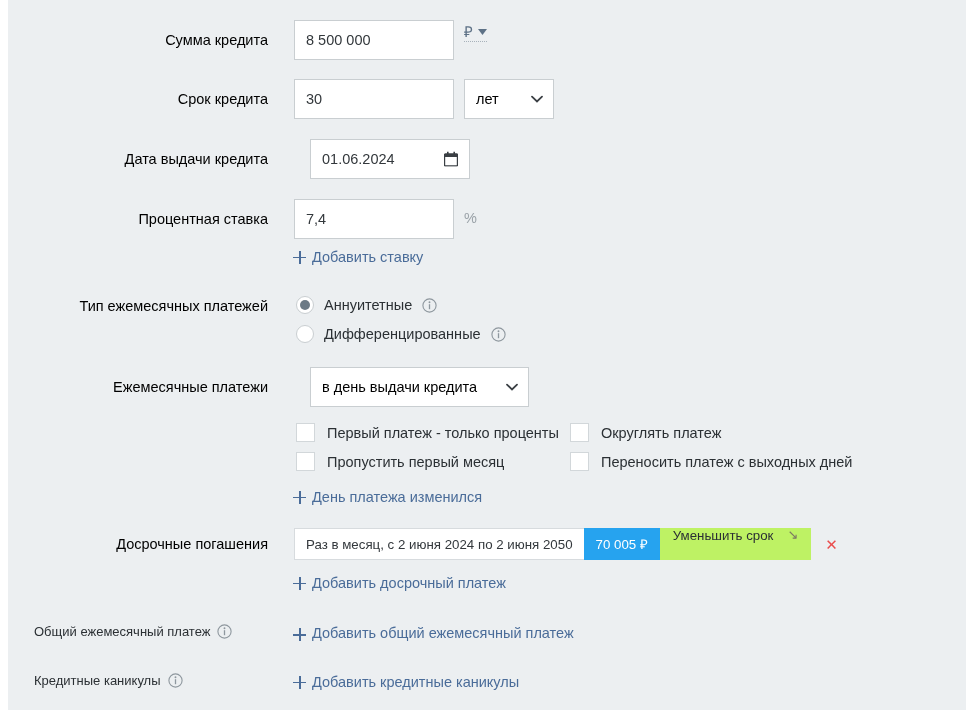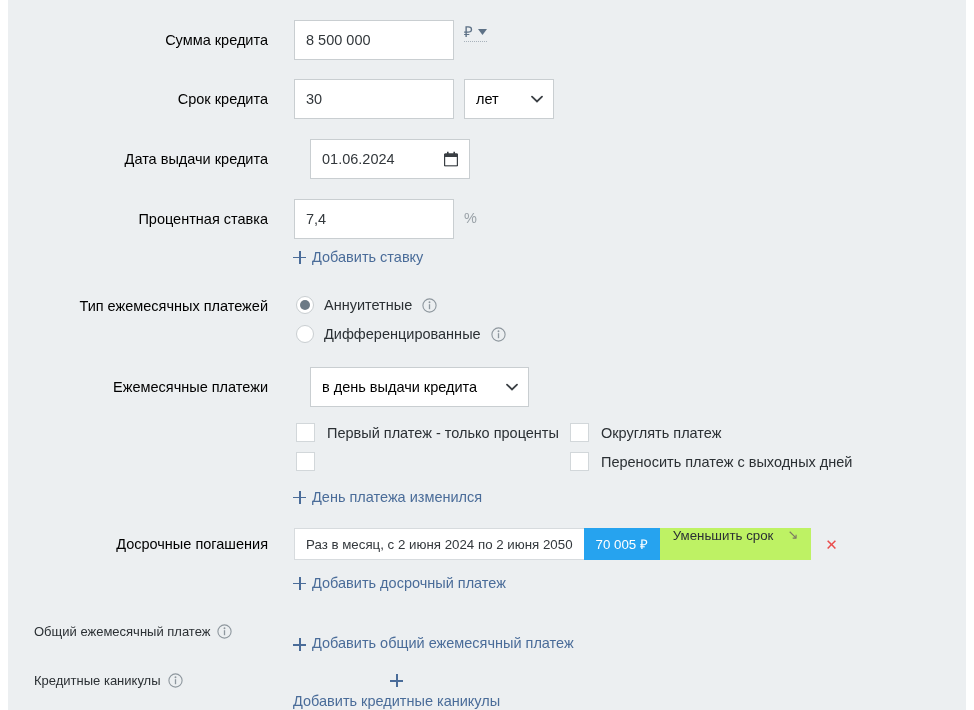--- a/index.html
+++ b/index.html
@@ -339,20 +339,21 @@
     <div class="cb-row" style="position:absolute; left:262px; top:56px;justify-content:center;">
       <span class="cb"></span>
       <span class="cb-label">Первый платеж - только проценты</span>
     </div>
     <div class="cb-row" style="position:absolute; left:536px; top:56px;">
       <span class="cb"></span>
       <span class="cb-label">Округлять платеж</span>
     </div>
     <div class="cb-row" style="position:absolute; left:262px; top:85px;">
       <span class="cb"></span>
+      <span class="cb-label">Пропустить первый месяц</span>
     </div>
     <div class="cb-row" style="position:absolute; left:536px; top:85px;">
       <span class="cb"></span>
       <span class="cb-label">Переносить платеж с выходных дней</span>
     </div>
 
     <div class="addlink" style="position:absolute; left:259px; top:122px;">
       <span class="plus"></span>
       <span>День платежа изменился</span>
     </div>
@@ -379,34 +380,34 @@
 
   <div class="row" style="left:26px; top:624px; width:700px;">
     <div class="label-wrap" style="top:0; left:0; width:234px;">
       <span>Общий ежемесячный платеж</span>
       <svg class="info" viewBox="0 0 15 15">
         <circle cx="7.5" cy="7.5" r="6.6" fill="none" stroke="#8e979e" stroke-width="1.1"></circle>
         <circle cx="7.5" cy="4.3" r="0.95" fill="#8e979e"></circle>
         <rect x="6.85" y="6.2" width="1.3" height="5" fill="#8e979e"></rect>
       </svg>
     </div>
-    <div class="addlink" style="position:absolute; left:259px; top:11px;align-items:flex-end;">
+    <div class="addlink" style="position:absolute; left:259px; top:1px;align-items:flex-end;">
       <span class="plus"></span>
       <span>Добавить общий ежемесячный платеж</span>
     </div>
   </div>
 
   <div class="row" style="left:26px; top:673px; width:700px;">
     <div class="label-wrap" style="top:0; left:0; width:234px;">
       <span>Кредитные каникулы</span>
       <svg class="info" viewBox="0 0 15 15">
         <circle cx="7.5" cy="7.5" r="6.6" fill="none" stroke="#8e979e" stroke-width="1.1"></circle>
         <circle cx="7.5" cy="4.3" r="0.95" fill="#8e979e"></circle>
         <rect x="6.85" y="6.2" width="1.3" height="5" fill="#8e979e"></rect>
       </svg>
     </div>
-    <div class="addlink" style="position:absolute; left:259px; top:1px;flex-direction:column;">
+    <div class="addlink" style="position:absolute; left:259px; top:1px;">
       <span class="plus"></span>
       <span>Добавить кредитные каникулы</span>
     </div>
   </div>
 
 </div>
 
 </body></html>

